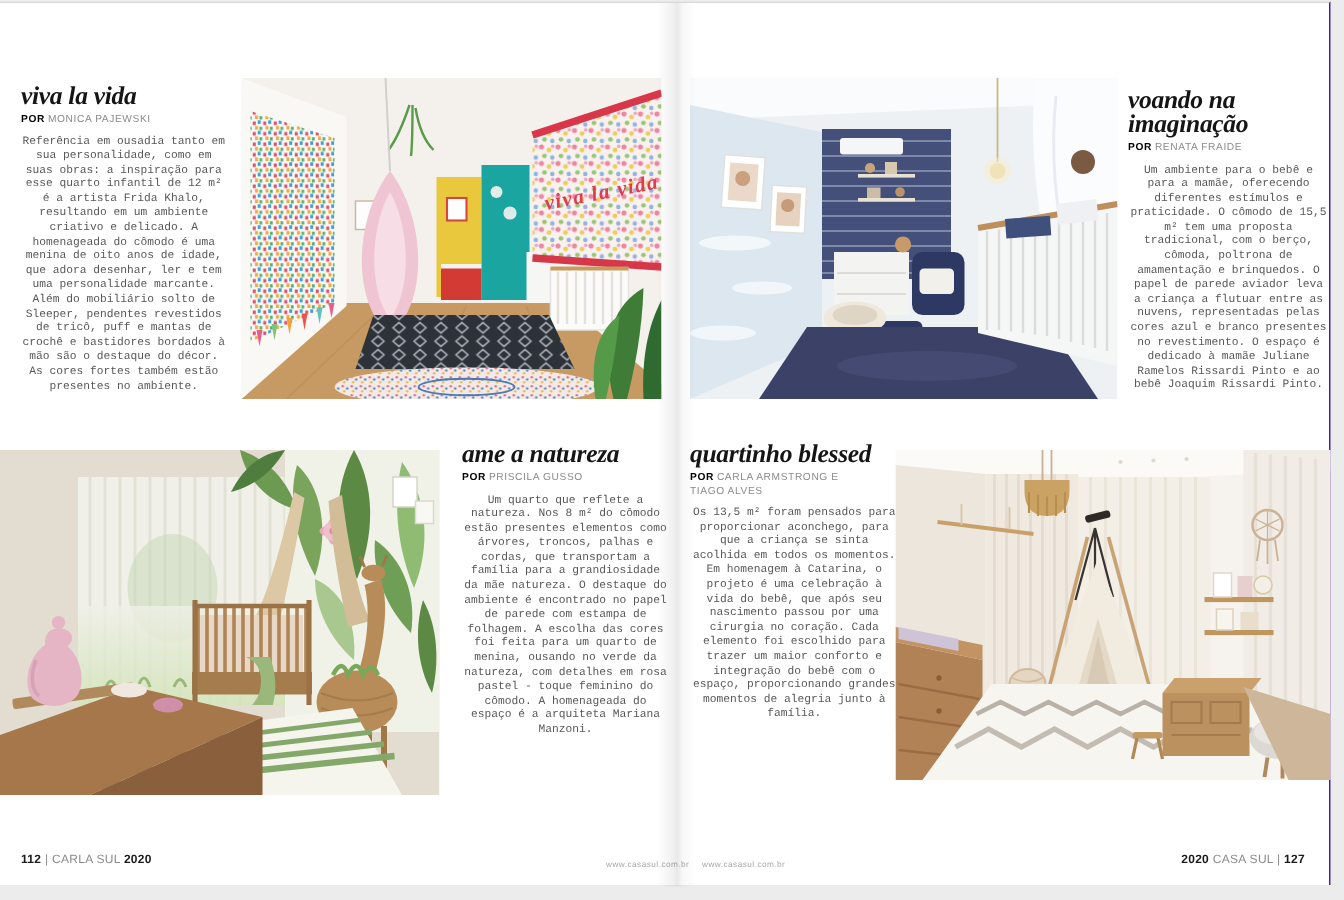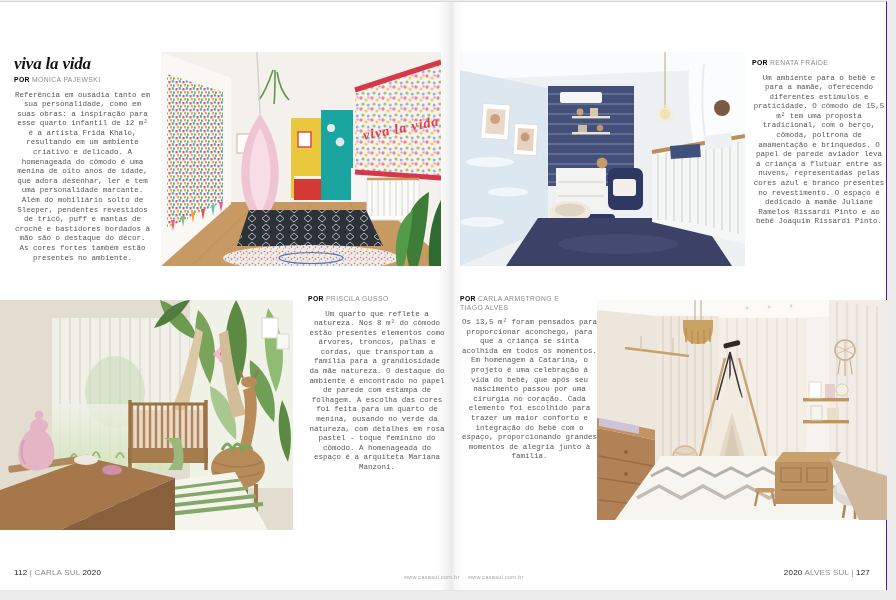--- a/index.html
+++ b/index.html
@@ -14,21 +14,21 @@
             z-index:6; pointer-events:none; }
   .article { position:absolute; z-index:3; }
   .article h2 { font-family:"Liberation Serif", serif; font-style:italic; font-weight:700;
                 font-size:17px; line-height:16px; color:#151515; letter-spacing:-0.2px; margin-bottom:4px; }
   .byline { font-size:6.8px; letter-spacing:0.4px; color:#8c8c8e; margin-bottom:6px; line-height:8.5px; }
   .byline b { color:#000; font-weight:700; margin-right:2px; }
   .body-text { font-size:7.5px; line-height:9.6px; color:#58585a; text-align:center;font-family:Liberation Mono, monospace; }
   .photo { position:absolute; z-index:2; }
   .photo svg { display:block; }
   .footer { position:absolute; z-index:4; font-size:8px; color:#8a8a8a; letter-spacing:0.2px; }
-  .footer b { color:#1a1a1a; font-weight:400; }
+  .footer b { color:#1a1a1a; font-weight:700; }
   .footer-url { position:absolute; z-index:4; font-size:5.5px; color:#a8a8a8; letter-spacing:0.3px; }
   .wall-script { font-family:"Liberation Serif", serif; font-style:italic; font-weight:700; }
 </style>
 </head>
 <body>
 
 <div class="viewer">
   <div class="spread">
 
     <div class="article" style="left:14px; top:54px; width:137px;">
@@ -190,20 +190,21 @@
           <path d="M30,130 C18,138 15,158 22,166 C31,173 46,172 52,163 C57,154 54,138 45,131 C51,126 48,119 39,119 C31,119 30,125 30,130 Z" fill="#e5b5c6"></path>
           <circle cx="39" cy="115" r="4.4" fill="#e5b5c6"></circle>
           <path d="M24,140 C20,150 21,160 26,164" stroke="#d8a2b6" stroke-width="2.4" fill="none"></path>
         </g>
         <rect x="262" y="18" width="16" height="20" fill="#ffffff" stroke="#d8d4c8"></rect>
         <rect x="277" y="34" width="12" height="15" fill="#f8f8f4" stroke="#ddd8cc"></rect>
       </svg>
     </div>
 
     <div class="article" style="left:308px; top:293px; width:138px;">
+      <h2>ame a natureza</h2>
       <div class="byline"><b>POR</b><span>PRISCILA GUSSO</span></div>
       <p class="body-text">Um quarto que reflete a natureza. Nos 8 m² do cômodo estão presentes elementos como árvores, troncos, palhas e cordas, que transportam a família para a grandiosidade da mãe natureza. O destaque do ambiente é encontrado no papel de parede com estampa de folhagem. A escolha das cores foi feita para um quarto de menina, ousando no verde da natureza, com detalhes em rosa pastel - toque feminino do cômodo. A homenageada do espaço é a arquiteta Mariana Manzoni.</p>
     </div>
 
     <div class="photo" style="left:460px; top:50px;">
       <svg width="285" height="214" viewBox="0 0 285 214">
         <rect width="285" height="214" fill="#eef1f4"></rect>
         <path d="M0,0 L285,0 L285,16 L0,28 Z" fill="#fafbfc"></path>
         <path d="M0,18 L88,36 L88,176 L0,214 Z" fill="#dde7f0"></path>
         <ellipse cx="30" cy="110" rx="24" ry="5" fill="#f6fafc" opacity="0.85"></ellipse>
@@ -259,25 +260,27 @@
           <path d="M192,100 L285,84 L285,192 L192,170 Z" fill="#f5f6f6"></path>
           <path d="M198,102 V168 M206,101 V168 M214,100 V169 M222,99 V170 M230,98 V171 M238,96 V172 M246,95 V174 M254,94 V176 M262,93 V178 M270,92 V180 M278,90 V182" stroke="#dcdcda" stroke-width="1.6"></path>
           <path d="M192,100 L285,84" stroke="#bd8f5c" stroke-width="4"></path>
           <rect x="210" y="94" width="30" height="13" fill="#40507c" transform="rotate(-4 210 94)"></rect>
           <rect x="244" y="84" width="27" height="14" fill="#eef0f4" transform="rotate(-7 244 84)"></rect>
         </g>
       </svg>
     </div>
 
     <div class="article" style="left:752px; top:57px; width:134px;">
+      <h2><span>voando na</span><br><span>imaginação</span></h2>
       <div class="byline"><b>POR</b><span>RENATA FRAIDE</span></div>
       <p class="body-text">Um ambiente para o bebê e para a mamãe, oferecendo diferentes estímulos e praticidade. O cômodo de 15,5 m² tem uma proposta tradicional, com o berço, cômoda, poltrona de amamentação e brinquedos. O papel de parede aviador leva a criança a flutuar entre as nuvens, representadas pelas cores azul e branco presentes no revestimento. O espaço é dedicado à mamãe Juliane Ramelos Rissardi Pinto e ao bebê Joaquim Rissardi Pinto.</p>
     </div>
 
     <div class="article" style="left:460px; top:293px; width:139px;">
+      <h2>quartinho blessed</h2>
       <div class="byline" style="width:122px;"><b>POR</b><span>CARLA ARMSTRONG E TIAGO ALVES</span></div>
       <p class="body-text">Os 13,5 m² foram pensados para proporcionar aconchego, para que a criança se sinta acolhida em todos os momentos. Em homenagem à Catarina, o projeto é uma celebração à vida do bebê, que após seu nascimento passou por uma cirurgia no coração. Cada elemento foi escolhido para trazer um maior conforto e integração do bebê com o espaço, proporcionando grandes momentos de alegria junto à família.</p>
     </div>
 
     <div class="photo" style="left:597px; top:298px;">
       <svg width="290" height="220" viewBox="0 0 290 220">
         <rect width="290" height="220" fill="#f6f3ee"></rect>
         <polygon points="0,0 290,0 290,14 0,26" fill="#fbfaf7"></polygon>
         <circle cx="150" cy="8" r="1.4" fill="#e0d8ca"></circle>
           <circle cx="172" cy="7" r="1.4" fill="#e0d8ca"></circle>
@@ -364,16 +367,16 @@
         </g>
         <polygon points="232,158 290,176 290,220 262,220" fill="#cdb69a"></polygon>
       </svg>
     </div>
 
     <div class="gutter"></div>
 
     <div class="footer" style="left:14px; top:566px;"><b>112</b><span> | CARLA SUL </span><b>2020</b></div>
     <div class="footer-url" style="left:404px; top:572px;">www.casasul.com.br</div>
     <div class="footer-url" style="left:468px; top:572px;">www.casasul.com.br</div>
-    <div class="footer" style="right:16px; top:566px;"><b>2020</b><span> ALVES SUL | </span><b>127</b></div>
+    <div class="footer" style="right:16px; top:566px;"><b>2020</b><span> CASA SUL | </span><b>127</b></div>
 
   </div>
 </div>
 
 </body></html>

